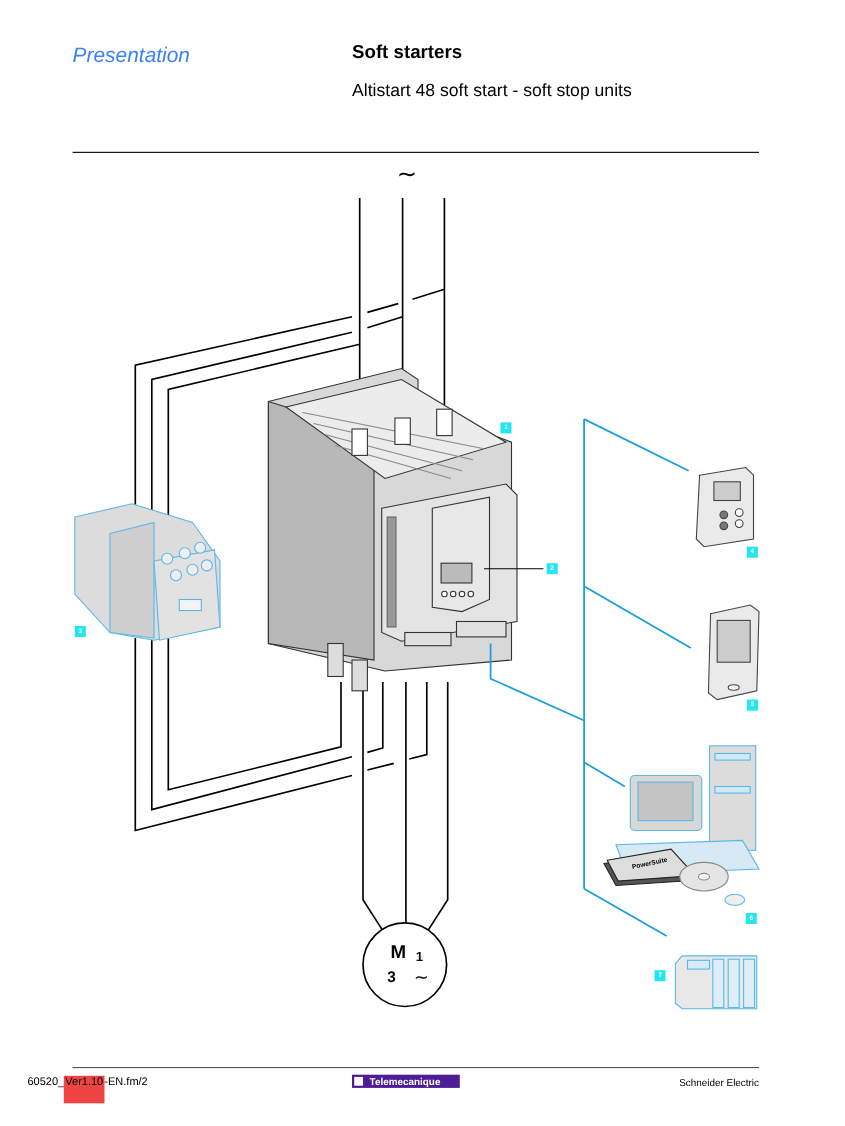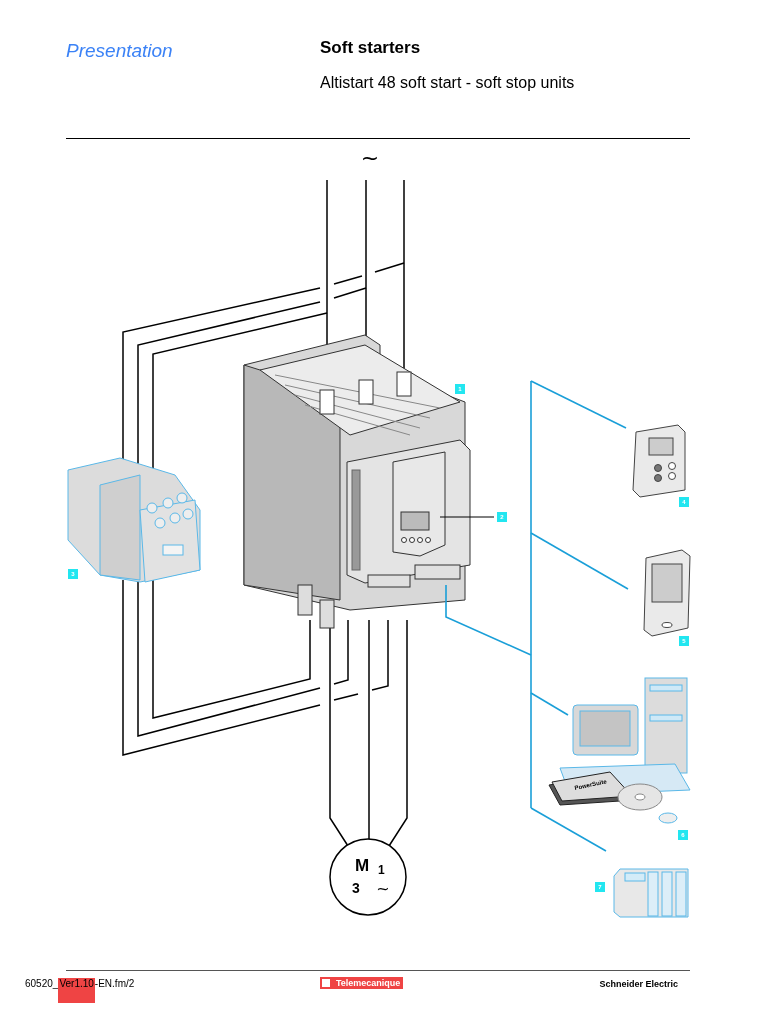--- a/index.html
+++ b/index.html
@@ -6,24 +6,24 @@
   body { width: 768px; height: 1024px; position: relative; overflow: hidden;
          font-family: "Liberation Sans", sans-serif; color: #000; }
   .section-label { position: absolute; left: 66px; top: 40px; font-size: 19px;
                    font-style: italic; color: #3b82f6; }
   .page-title { position: absolute; left: 320px; top: 38px; font-size: 17px; font-weight: bold; }
   .page-subtitle { position: absolute; left: 320px; top: 62px; font-size: 16px; margin-top: 12px; }
   .rule-top { position: absolute; left: 66px; top: 138px; width: 624px; height: 1px; background: #000; }
   .rule-bottom { position: absolute; left: 66px; top: 970px; width: 624px; height: 1px; background: #555; }
   .footer-left { position: absolute; left: 25px; top: 978px; font-size: 10px; }
   .footer-left .hl { background: #ef4444; padding: 0 1px 14px 1px; }
-  .footer-brand { position: absolute; left: 320px; top: 977px; height: 12px; background: #ef4444;
-                  color: #fff; font-size: 9px; font-weight: bold; padding: 0 3px 0 16px; line-height: 12px; }
+  .footer-brand { position: absolute; left: 320px; top: 977px; height: 12px; background: #4c1d95;
+                  color: #fff; font-size: 9px; font-weight: bold; padding: 0 18px 0 16px; line-height: 12px; }
   .footer-brand .sq { position: absolute; left: 2px; top: 2px; width: 8px; height: 8px; background: #fff; }
-  .footer-right { position: absolute; right: 90px; top: 979px; font-size: 9px; font-weight: bold; }
+  .footer-right { position: absolute; right: 78px; top: 979px; font-size: 9px; }
   svg.diagram { position: absolute; left: 0; top: 0; }
   .callout { position: absolute; width: 10px; height: 10px; background: #22e6f0; color: #fff;
              font-size: 6px; line-height: 10px; text-align: center; font-weight: bold; }
 </style>
 </head>
 <body>
 
 <div class="section-label">Presentation</div>
 <div class="page-title">Soft starters</div>
 <div class="page-subtitle">Altistart 48 soft start - soft stop units</div>

